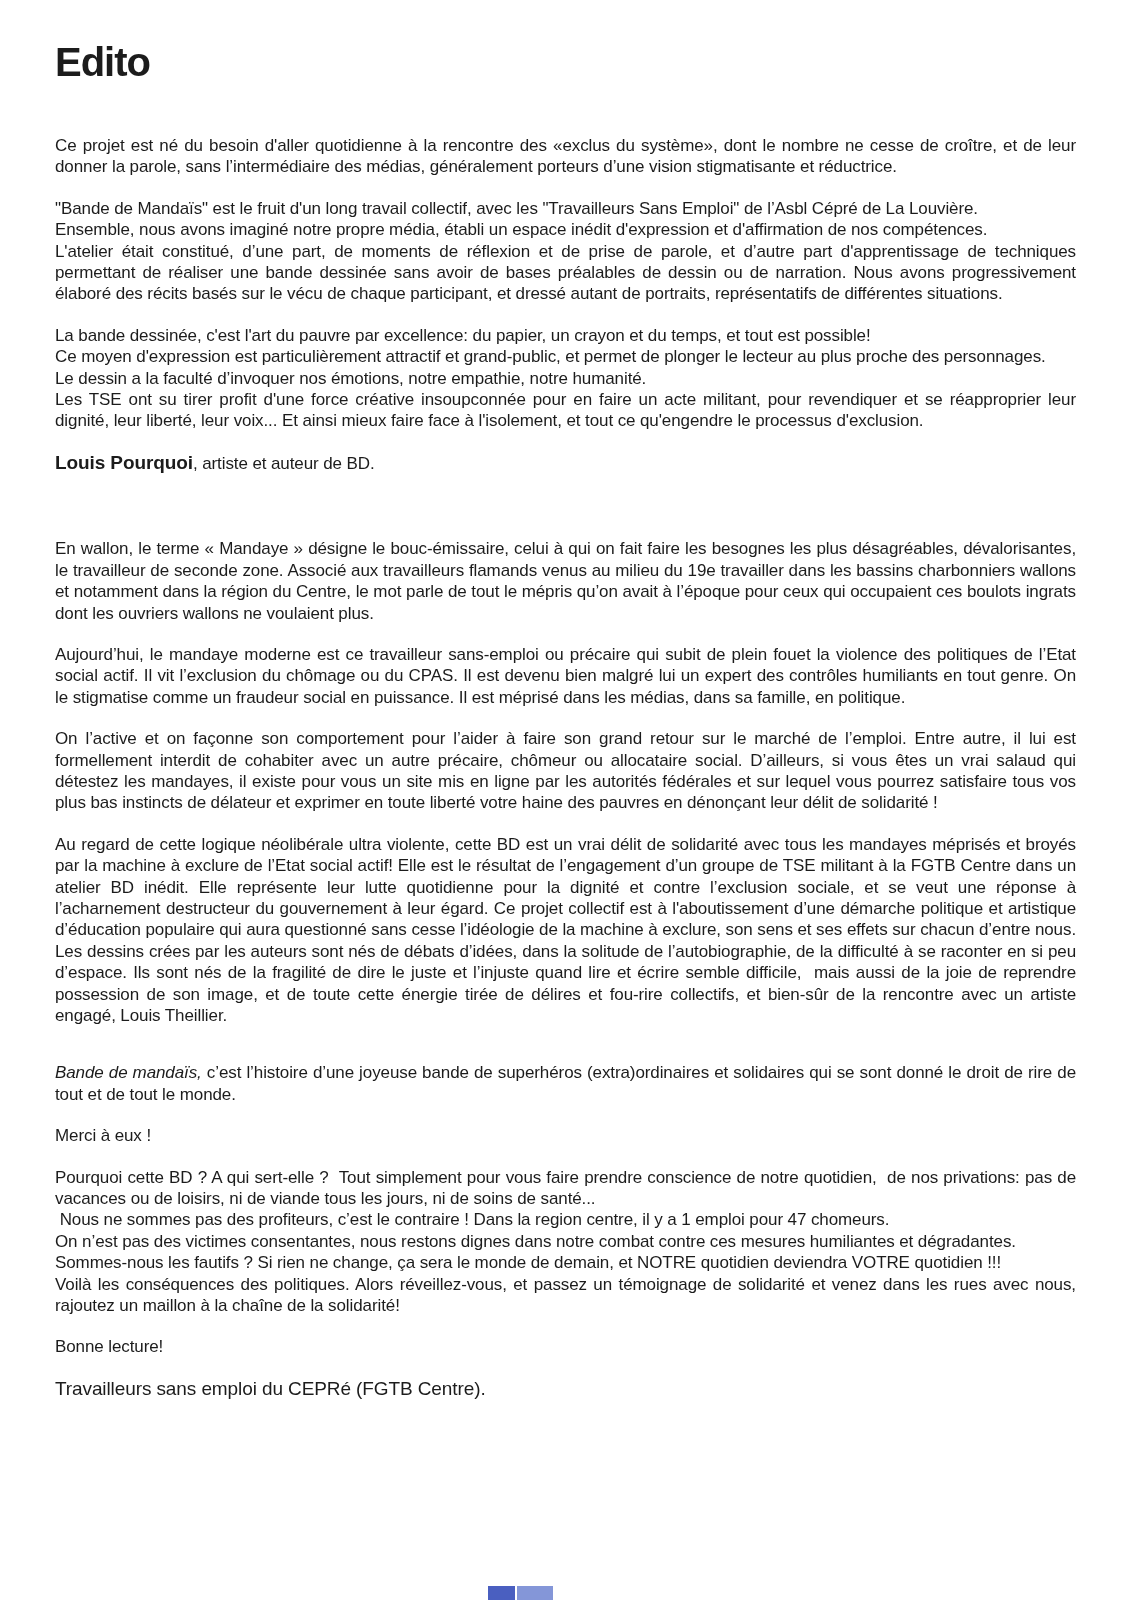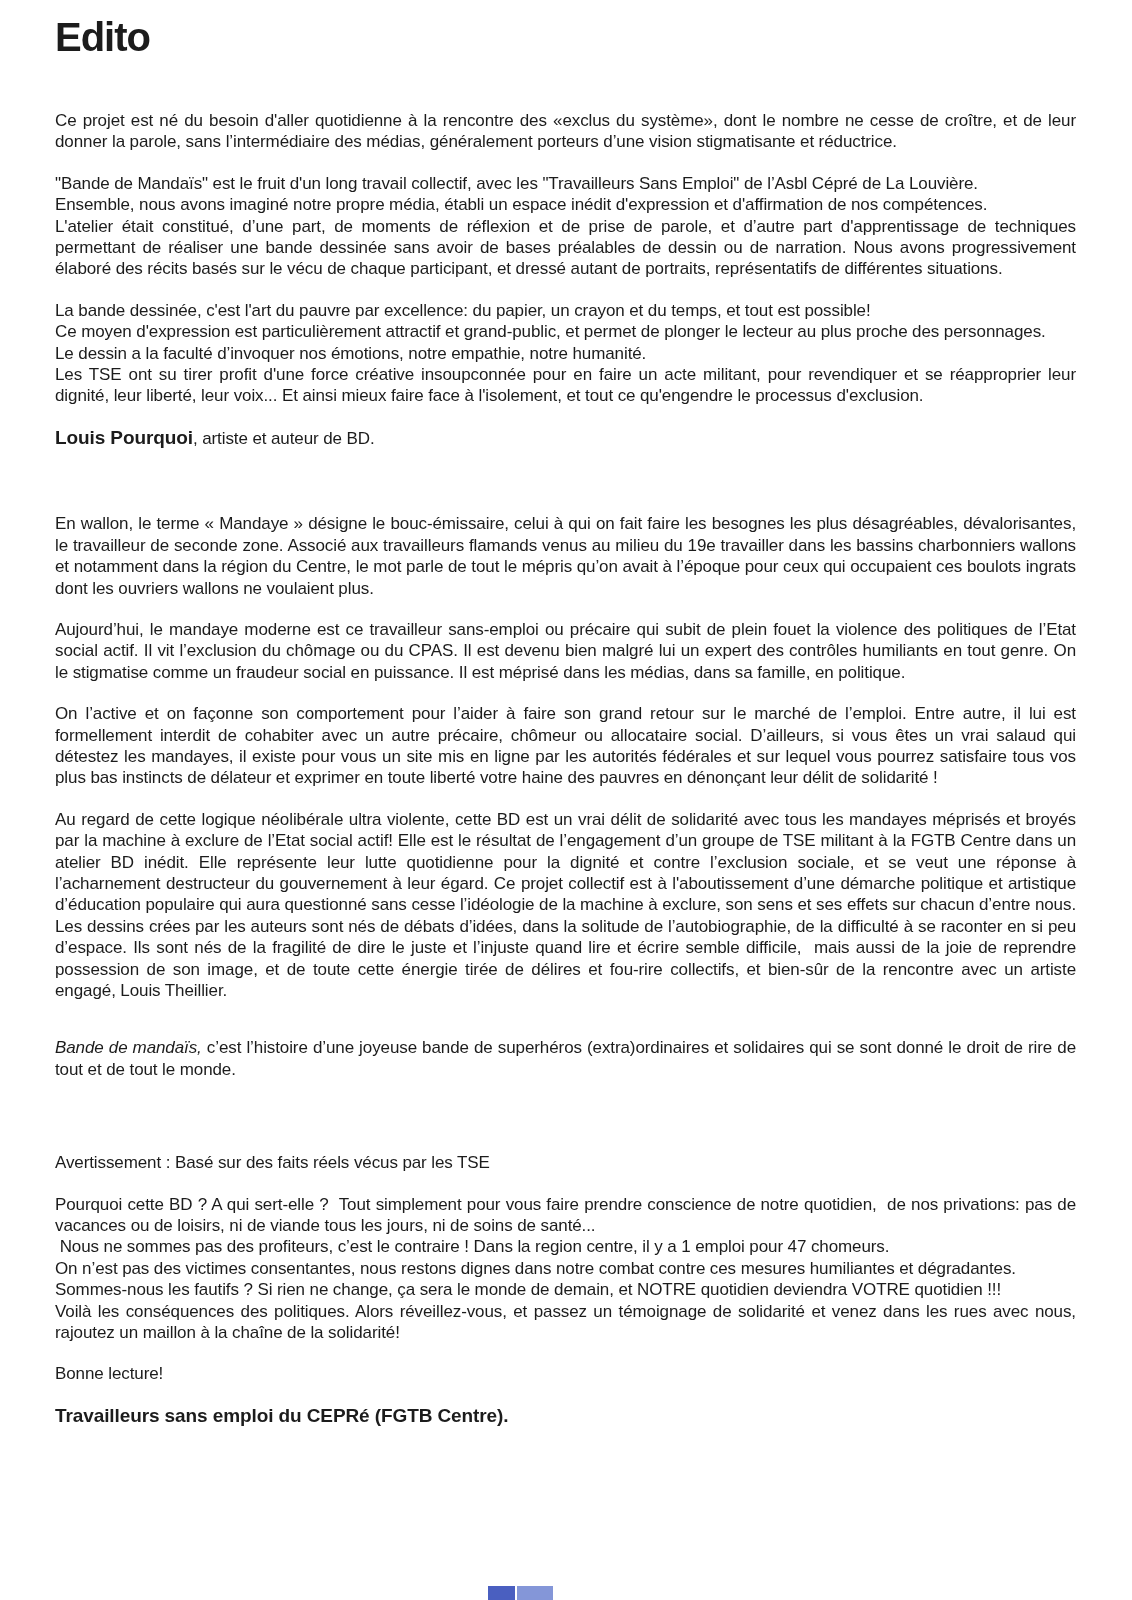--- a/index.html
+++ b/index.html
@@ -4,21 +4,21 @@
 <style>
   html, body { margin: 0; padding: 0; background: #ffffff; }
   body {
     width: 1132px; height: 1600px;
     position: relative;
     overflow: hidden;
     font-family: "Liberation Sans", sans-serif;
     color: #1c1c1c;
     -webkit-font-smoothing: antialiased;
   }
-  .page { padding: 16px 56px 0 55px; }
+  .page { padding: 41px 56px 0 55px; }
   .doc-title {
     font-size: 40px;
     font-weight: bold;
     letter-spacing: -1px;
     margin: 0;
     line-height: 1.05;
   }
   .body-text {
     margin-top: 52px;
     font-size: 17px;
@@ -32,21 +32,21 @@
   }
   p.sig { margin: 2px 0 0 0; text-align: left; }
   .sig .sig-name { font-size: 19px; font-weight: bold; }
   .gap-large { margin-top: 64px !important; }
   .gap-medium { margin-top: 36px !important; }
   .gap-after-sig2 { margin-top: 72px !important; }
   .merci { margin-top: 6px; }
   .sig2 { margin-top: 34px; }
   .final-sig {
     font-size: 19px;
-    font-weight: bold;
+    font-weight: normal;
     margin-top: 4px;
     text-align: left;
   }
   em.lead-italic { font-style: italic; margin-top: 32px; }
   .footer-marks {
     position: absolute;
     top: 1586px;
     left: 488px;
     display: flex;
   }
@@ -74,23 +74,23 @@
 
     <p class="sig"><span class="sig-name">Louis Pourquoi</span><span>, artiste et auteur de BD.</span></p>
 
     <p class="gap-large">En wallon, le terme « Mandaye » désigne le bouc-émissaire, celui à qui on fait faire les besognes les plus désagréables, dévalorisantes, le travailleur de seconde zone. Associé aux travailleurs flamands venus au milieu du 19e travailler dans les bassins charbonniers wallons et notamment dans la région du Centre, le mot parle de tout le mépris qu’on avait à l’époque pour ceux qui occupaient ces boulots ingrats dont les ouvriers wallons ne voulaient plus.</p>
     <p>Aujourd’hui, le mandaye moderne est ce travailleur sans-emploi ou précaire qui subit de plein fouet la violence des politiques de l’Etat social actif. Il vit l’exclusion du chômage ou du CPAS. Il est devenu bien malgré lui un expert des contrôles humiliants en tout genre. On le stigmatise comme un fraudeur social en puissance. Il est méprisé dans les médias, dans sa famille, en politique.</p>
     <p>On l’active et on façonne son comportement pour l’aider à faire son grand retour sur le marché de l’emploi. Entre autre, il lui est formellement interdit de cohabiter avec un autre précaire, chômeur ou allocataire social. D’ailleurs, si vous êtes un vrai salaud qui détestez les mandayes, il existe pour vous un site mis en ligne par les autorités fédérales et sur lequel vous pourrez satisfaire tous vos plus bas instincts de délateur et exprimer en toute liberté votre haine des pauvres en dénonçant leur délit de solidarité !</p>
     <p>Au regard de cette logique néolibérale ultra violente, cette BD est un vrai délit de solidarité avec tous les mandayes méprisés et broyés par la machine à exclure de l’Etat social actif! Elle est le résultat de l’engagement d’un groupe de TSE militant à la FGTB Centre dans un atelier BD inédit. Elle représente leur lutte quotidienne pour la dignité et contre l’exclusion sociale, et se veut une réponse à l’acharnement destructeur du gouvernement à leur égard. Ce projet collectif est à l'aboutissement d’une démarche politique et artistique d’éducation populaire qui aura questionné sans cesse l’idéologie de la machine à exclure, son sens et ses effets sur chacun d’entre nous. Les dessins crées par les auteurs sont nés de débats d’idées, dans la solitude de l’autobiographie, de la difficulté à se raconter en si peu d’espace. Ils sont nés de la fragilité de dire le juste et l’injuste quand lire et écrire semble difficile,  mais aussi de la joie de reprendre possession de son image, et de toute cette énergie tirée de délires et fou-rire collectifs, et bien-sûr de la rencontre avec un artiste engagé, Louis Theillier.</p>
 
     <p class="gap-medium"><em class="lead-italic">Bande de mandaïs,</em><span> c’est l’histoire d’une joyeuse bande de superhéros (extra)ordinaires et solidaires qui se sont donné le droit de rire de tout et de tout le monde.</span></p>
 
+    <p class="merci">Merci à eux !</p>
 
 
-    <p class="gap-after-sig2">Avertissement : Basé sur des faits réels vécus par les TSE</p>
 
     <p>Pourquoi cette BD ? A qui sert-elle ?  Tout simplement pour vous faire prendre conscience de notre quotidien,  de nos privations: pas de vacances ou de loisirs, ni de viande tous les jours, ni de soins de santé...
  Nous ne sommes pas des profiteurs, c’est le contraire ! Dans la region centre, il y a 1 emploi pour 47 chomeurs.
 On n’est pas des victimes consentantes, nous restons dignes dans notre combat contre ces mesures humiliantes et dégradantes.
 Sommes-nous les fautifs ? Si rien ne change, ça sera le monde de demain, et NOTRE quotidien deviendra VOTRE quotidien !!!
 Voilà les conséquences des politiques. Alors réveillez-vous, et passez un témoignage de solidarité et venez dans les rues avec nous, rajoutez un maillon à la chaîne de la solidarité!</p>
 
     <p>Bonne lecture!</p>
 
     <p class="final-sig">Travailleurs sans emploi du CEPRé (FGTB Centre).</p>

